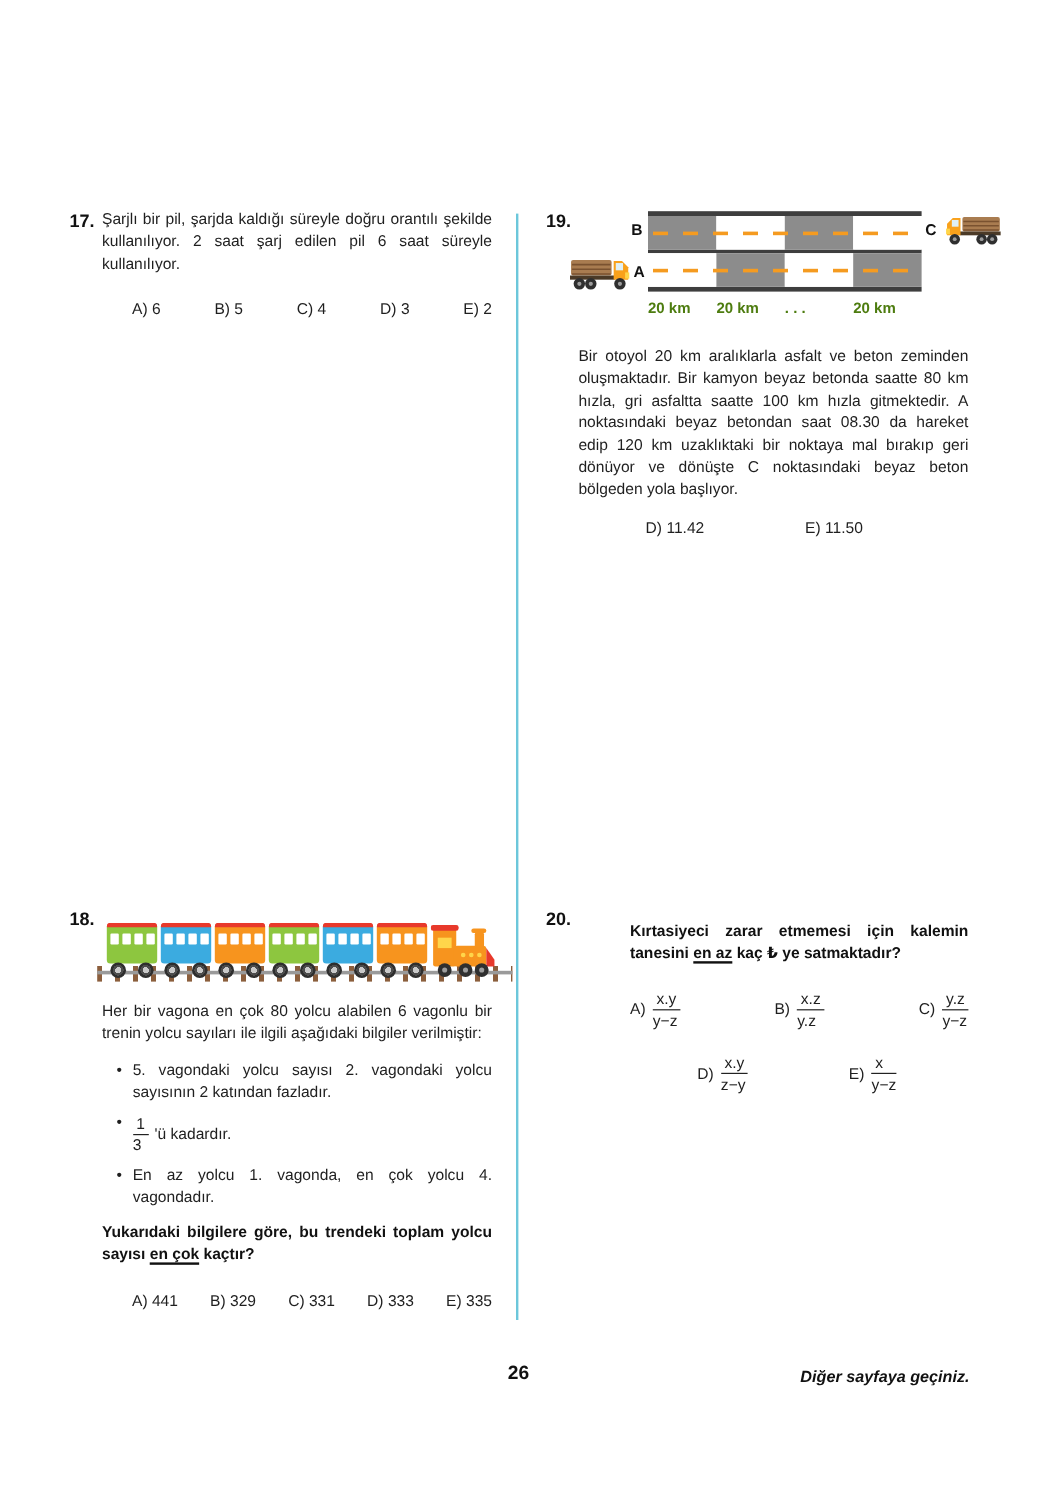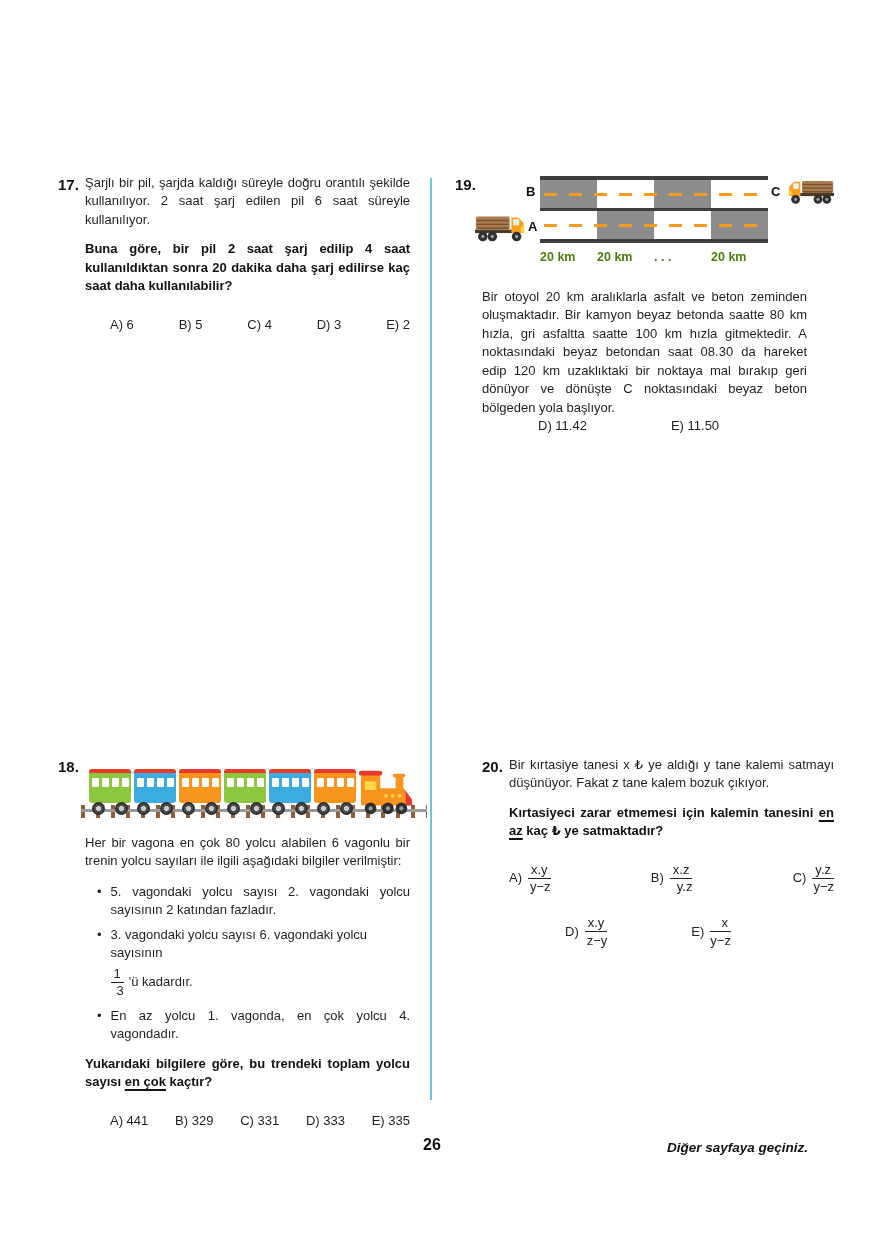--- a/index.html
+++ b/index.html
@@ -8,36 +8,36 @@
     font-family:"Liberation Sans","DejaVu Sans",sans-serif;
     color:#1f1f1f; font-size:13px; line-height:1.42;
     margin:0 auto; overflow:hidden;
   }
   .divider { position:absolute; left:430px; top:178px; width:2px; height:922px; background:#6CC7DB; }
 
   .col { position:absolute; width:352px; }
   .col-l1 { left:58px;  top:174px; }
   .col-r1 { left:455px; top:174px; }
   .col-l2 { left:58px;  top:756px; }
-  .col-r2 { left:482px; top:756px; }
+  .col-r2 { left:455px; top:756px;gap:43px; }
 
   .q { display:flex; }
   .qnum { width:27px; flex:0 0 27px; font-weight:700; font-size:15px; color:#111; }
   .qbody { width:325px; }
 
   .para { text-align:justify; }
   .prompt { font-weight:700; color:#111; text-align:justify; margin-top:11px; }
   .u { text-decoration:underline; text-underline-offset:3px; text-decoration-thickness:1.5px; }
 
   .opts { display:flex; margin-top:20px; font-size:13px; }
   .spread { justify-content:space-between; }
   .opt { white-space:nowrap;margin-left:25px; }
 
   
-  .frac { display:inline-block; text-align:right; line-height:1.05; vertical-align:middle; }
+  .frac { display:inline-block; text-align:left; line-height:1.05; vertical-align:middle; }
   .fnum { display:block; padding:0 3px 1.5px; border-bottom:1.3px solid #222; }
   .fden { display:block; padding-top:1.5px; }
   .frac-row { display:flex; align-items:center; gap:5px; margin:4px 0 3px; }
 
   
   .bullets { margin-top:12px; padding-left:12px; }
   .bullet { display:flex; gap:9px; margin-bottom:6px; }
   .dot { flex:0 0 auto; font-size:13px; line-height:1.42; }
 
   
@@ -67,40 +67,39 @@
   .car { position:relative; width:42px; height:50px; }
   .wag-body { position:absolute; top:2px; left:0; right:0; height:30px; border-radius:3px; border-top:4px solid #E8392B; }
   .windows { position:absolute; top:5px; left:2px; right:2px; display:flex; gap:3px; justify-content:center; }
   .win { width:7px; height:9px; background:#fff; border-radius:1px; }
   .wheel { position:absolute; bottom:2px; width:13px; height:13px; border-radius:50%;
            background:radial-gradient(circle,#c9c9c9 0 2.5px,#4c4c4c 2.5px 4.5px,#2e2e2e 4.5px); }
   .wheel.l { left:3px; } .wheel.r { right:3px; }
   .car-loco { width:54px; height:50px; }
 
   
-  .row2 { margin-top:0; }
+  .row2 { margin-top:14px; }
   .ml1 { margin-left:56px; } .ml2 { margin-left:84px; }
   .optf { display:inline-flex; align-items:center; gap:6px; white-space:nowrap; }
   .opts-frac { margin-top:22px; align-items:center; }
 
   
   .page-num { position:absolute; left:352px; top:1134px; width:160px; text-align:center; font-weight:700; font-size:16px; color:#111; }
   .footer-note { position:absolute; right:72px; top:1138px; font-weight:700; font-style:italic; font-size:13.5px; color:#111; }
 </style>
 </head>
 <body>
 
 <div class="page">
   <div class="divider"></div>
 
   <div class="col col-l1 q">
     <div class="qnum">17.</div>
     <div class="qbody">
       <div class="para">Şarjlı bir pil, şarjda kaldığı süreyle doğru orantılı şekilde kullanılıyor. 2 saat şarj edilen pil 6 saat süreyle kullanılıyor.</div>
-      <div class="prompt">Buna göre, bir pil 2 saat şarj edilip 4 saat kullanıldıktan sonra 20 dakika daha şarj edilirse kaç saat daha kullanılabilir?</div>
       <div class="opts spread">
         <span class="opt">A) 6</span>
         <span class="opt">B) 5</span>
         <span class="opt">C) 4</span>
         <span class="opt">D) 3</span>
         <span class="opt">E) 2</span>
       </div>
     </div>
   </div>
 
@@ -289,21 +288,20 @@
       </div>
       <div class="para">Her bir vagona en çok 80 yolcu alabilen 6 vagonlu bir trenin yolcu sayıları ile ilgili aşağıdaki bilgiler verilmiştir:</div>
       <div class="bullets">
         <div class="bullet">
           <span class="dot">•</span>
           <div class="para">5. vagondaki yolcu sayısı 2. vagondaki yolcu sayısının 2 katından fazladır.</div>
         </div>
         <div class="bullet">
           <span class="dot">•</span>
           <div>
-            <span>3. vagondaki yolcu sayısı 6. vagondaki yolcu sayısının</span>
             <div class="frac-row">
               <span class="frac">
                 <span class="fnum">1</span>
                 <span class="fden">3</span>
               </span>
               <span>'ü kadardır.</span>
             </div>
           </div>
         </div>
         <div class="bullet">
@@ -320,21 +318,20 @@
         <span class="opt">C) 331</span>
         <span class="opt">D) 333</span>
         <span class="opt">E) 335</span>
       </div>
     </div>
   </div>
 
   <div class="col col-r2 q">
     <div class="qnum">20.</div>
     <div class="qbody">
-      <div class="para">Bir kırtasiye tanesi x ₺ ye aldığı y tane kalemi satmayı düşünüyor. Fakat z tane kalem bozuk çıkıyor.</div>
       <div class="prompt">
         <span>Kırtasiyeci zarar etmemesi için kalemin tanesini </span><span class="u">en az</span><span> kaç ₺ ye satmaktadır?</span>
       </div>
       <div class="opts spread opts-frac">
         <span class="optf">
           <span>A)</span>
           <span class="frac">
               <span class="fnum">x.y</span>
               <span class="fden">y−z</span>
             </span>

